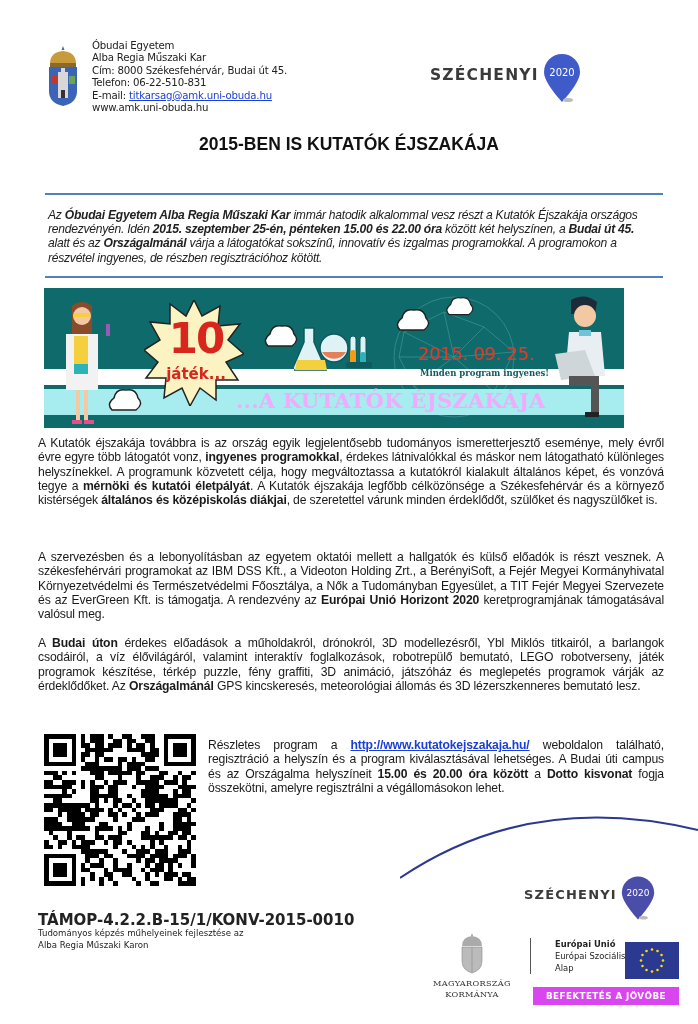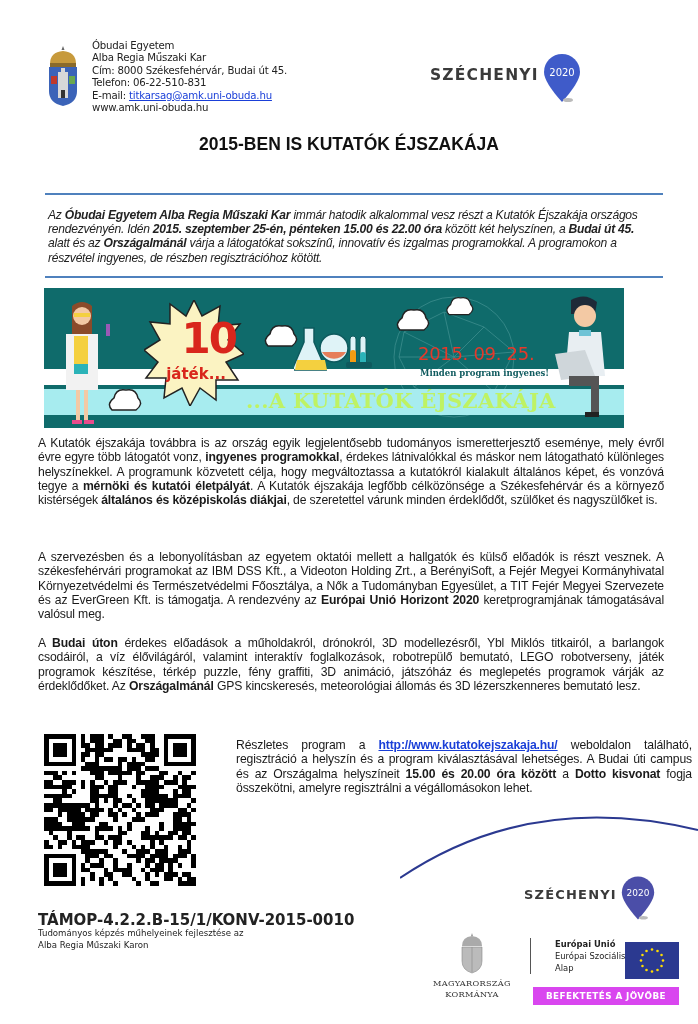--- a/index.html
+++ b/index.html
@@ -12,23 +12,23 @@
   .sz-top { left:430px; top:46px; }
   .sz-text { font-family:"DejaVu Sans", sans-serif; font-weight:bold; color:#3a3a3a; letter-spacing:1.2px; }
   .title { left:0; width:698px; top:133px; text-align:center; font-weight:bold; font-size:17.5px; line-height:22px; }
   .rule { left:45px; width:618px; height:2px; background:#4f81bd; }
   .intro { left:48px; width:610px; top:208px; font-style:italic; font-size:12.1px; line-height:14.2px; color:#222; letter-spacing:-0.25px; }
   .intro b { font-style:italic; }
   
   .banner { left:44px; top:288px; width:580px; height:140px; background:#0f6b6b; overflow:hidden; }
   .band-white { position:absolute; left:0; width:100%; top:81px; height:16px; background:#ffffff; }
   .band-cyan { position:absolute; left:0; width:100%; top:101px; height:26px; background:#a7ecef; }
-  .ban-title { position:absolute; left:202px; top:100px; font-family:"DejaVu Serif", serif; font-weight:bold; font-size:21px; color:#bef264; letter-spacing:0.3px; }
+  .ban-title { position:absolute; left:192px; top:100px; font-family:"DejaVu Serif", serif; font-weight:bold; font-size:21px; color:#f0abfc; letter-spacing:0.3px; }
   .burst { position:absolute; left:100px; top:12px; width:100px; height:106px; }
-  .ten { position:absolute; left:112px; top:30px; width:80px; text-align:right; font-family:"DejaVu Sans", sans-serif; font-weight:bold; font-size:42px; color:#d9261c; line-height:42px; letter-spacing:-2px; }
+  .ten { position:absolute; left:112px; top:30px; width:80px; text-align:center; font-family:"DejaVu Sans", sans-serif; font-weight:bold; font-size:42px; color:#d9261c; line-height:42px; letter-spacing:-2px; }
   .eves { position:absolute; left:112px; top:77px; width:80px; text-align:center; font-family:"DejaVu Sans", sans-serif; font-weight:bold; font-size:15px; color:#d9261c; }
   .date { position:absolute; left:374px; top:55px; font-family:"DejaVu Sans", sans-serif; font-size:18px; color:#e5392a; letter-spacing:-0.3px; }
   .free { position:absolute; left:376px; top:80px; font-family:"DejaVu Serif", serif; font-weight:bold; font-size:8.5px; color:#0e5a5e; }
   
   .p { left:38px; width:626px; font-size:12.2px; line-height:14.35px; text-align:justify; color:#1a1a1a; letter-spacing:-0.15px; }
   .p2 { left:208px; width:456px; font-size:12.2px; line-height:14.35px; text-align:justify; color:#1a1a1a; letter-spacing:-0.15px; }
   .p2 a { color:#1a3fd8; font-weight:bold; text-decoration:underline; }
   .qr { left:44px; top:734px; width:152px; height:152px; }
   .arc { left:400px; top:800px; width:298px; height:80px; }
   .sz-bot { left:524px; top:866px; }
@@ -641,21 +641,21 @@
     <rect x="1" y="1" width="5" height="5" fill="#fff"></rect>
     <rect x="2" y="2" width="3" height="3" fill="#000"></rect>
     <rect x="26" y="0" width="7" height="7" fill="#000"></rect>
     <rect x="27" y="1" width="5" height="5" fill="#fff"></rect>
     <rect x="28" y="2" width="3" height="3" fill="#000"></rect>
     <rect x="0" y="26" width="7" height="7" fill="#000"></rect>
     <rect x="1" y="27" width="5" height="5" fill="#fff"></rect>
     <rect x="2" y="28" width="3" height="3" fill="#000"></rect>
   </svg>
 
-<div class="abs p2" style="top:738px;margin-left:28px;">
+<div class="abs p2" style="top:738px;">
   <span>Részletes program a </span><a>http://www.kutatokejszakaja.hu/</a><span> weboldalon található, regisztráció a helyszín és a program kiválasztásával lehetséges. A Budai úti campus és az Országalma helyszíneit </span><b>15.00 és 20.00 óra között</b><span> a </span><b>Dotto kisvonat</b><span> fogja összekötni, amelyre regisztrálni a végállomásokon lehet.</span>
 </div>
 
 <svg class="abs arc" viewBox="0 0 298 80">
   <path d="M0 78 Q130 -10 298 30" fill="none" stroke="#2b3990" stroke-width="2"></path>
 </svg>
 
 <div class="abs sz-bot" style="display:flex;align-items:center;">
   <span class="sz-text" style="font-size:13px;">SZÉCHENYI</span>
   <svg width="36" height="48" viewBox="0 0 40 52" style="margin-left:3px;margin-top:8px;">

